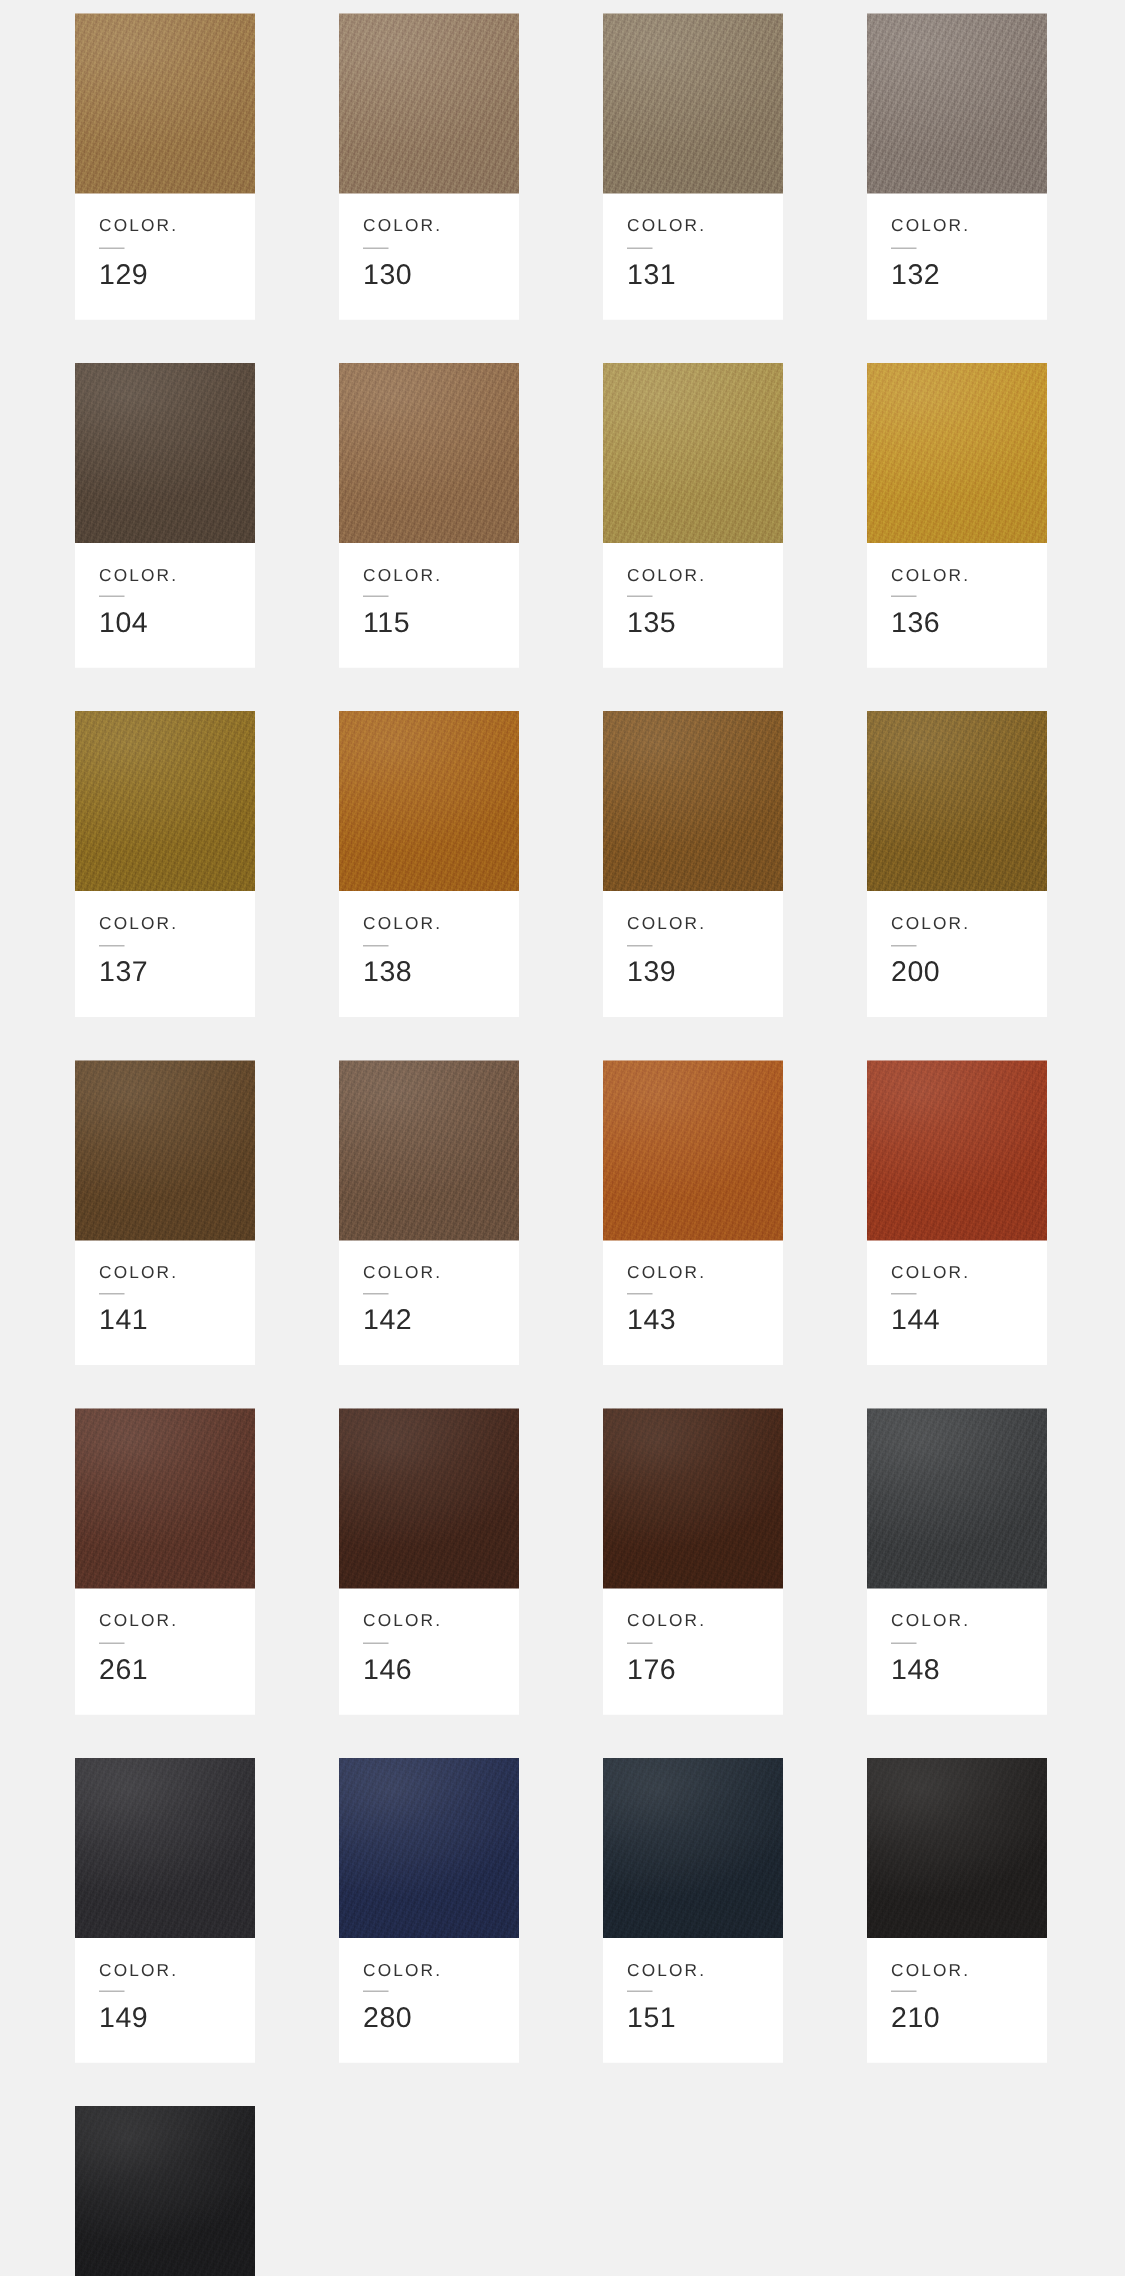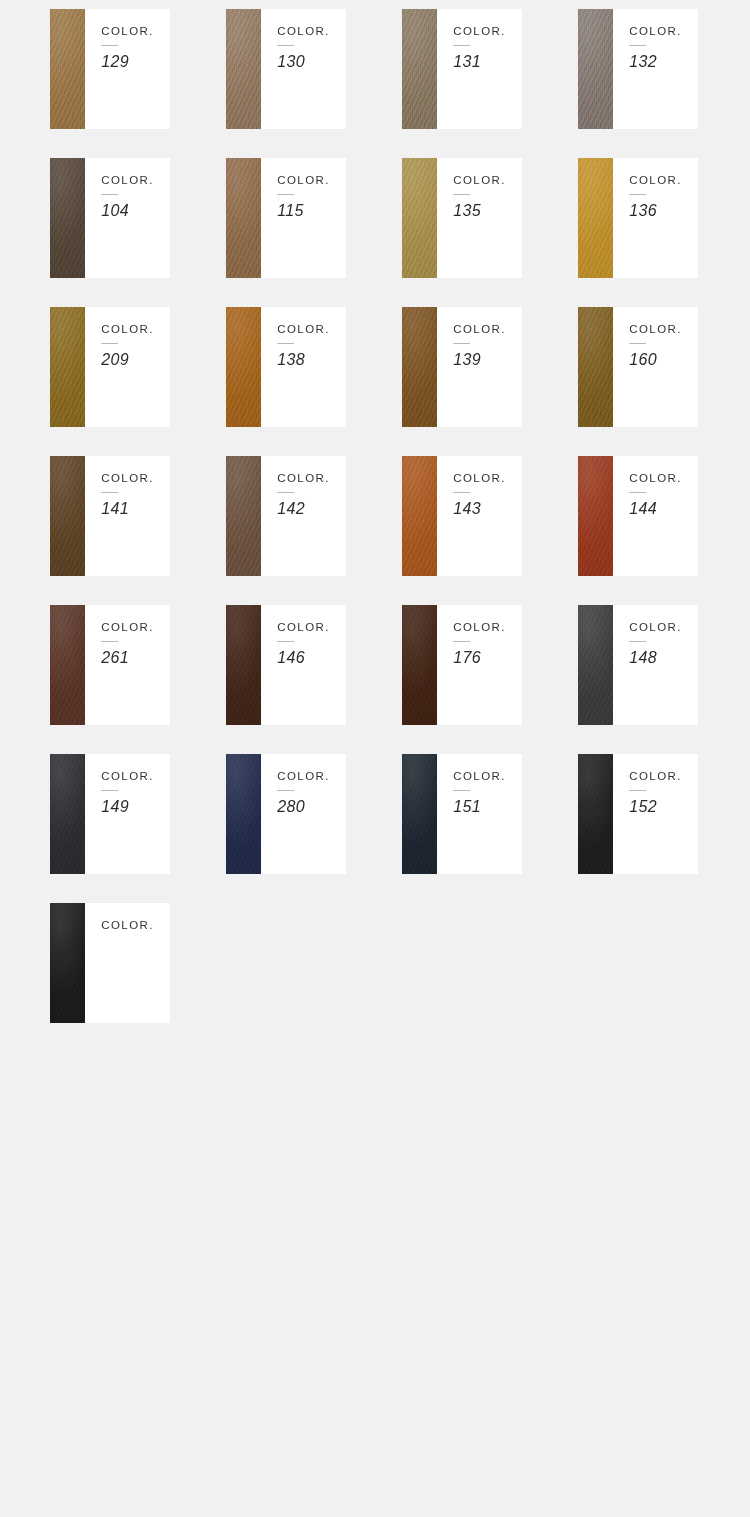--- a/index.html
+++ b/index.html
@@ -22,21 +22,21 @@
     column-gap: 56px;
     row-gap: 29px;
     padding: 9px 0 0 50px;
     width: 750px;
   }
 
   .swatch-card {
     width: 120px;
     background: #ffffff;
     display: flex;
-    flex-direction: row;
+    flex-direction: column;
   }
 
   .swatch-chip {
     width: 120px;
     height: 120px;
     position: relative;
     overflow: hidden;
   }
 
   
@@ -101,25 +101,24 @@
   }
 
   .swatch-rule {
     width: 17px;
     height: 1px;
     background: #b8b8b8;
     margin: 7px 0 8px 0;
   }
 
   .swatch-number {
-    font-size: 16px;
+    font-size: 19px;
     letter-spacing: 0.35px;
     color: #2b2b2b;
     line-height: 1;
-    font-style: italic;
   }
 </style>
 </head>
 <body>
 
 <div id="swatch-grid">
     <div class="swatch-card">
       <div class="swatch-chip" style="background-color: rgb(155, 119, 72);">
         <div class="weave"></div>
         <div class="sheen"></div>
@@ -208,21 +207,21 @@
       </div>
     </div>
     <div class="swatch-card">
       <div class="swatch-chip" style="background-color: rgb(138, 107, 34);">
         <div class="weave"></div>
         <div class="sheen"></div>
       </div>
       <div class="swatch-meta">
         <div class="swatch-label">COLOR.</div>
         <div class="swatch-rule"></div>
-        <div class="swatch-number">209</div>
+        <div class="swatch-number">137</div>
       </div>
     </div>
     <div class="swatch-card">
       <div class="swatch-chip" style="background-color: rgb(165, 100, 28);">
         <div class="weave"></div>
         <div class="sheen"></div>
       </div>
       <div class="swatch-meta">
         <div class="swatch-label">COLOR.</div>
         <div class="swatch-rule"></div>
@@ -241,21 +240,21 @@
       </div>
     </div>
     <div class="swatch-card">
       <div class="swatch-chip" style="background-color: rgb(126, 95, 34);">
         <div class="weave"></div>
         <div class="sheen"></div>
       </div>
       <div class="swatch-meta">
         <div class="swatch-label">COLOR.</div>
         <div class="swatch-rule"></div>
-        <div class="swatch-number">160</div>
+        <div class="swatch-number">200</div>
       </div>
     </div>
     <div class="swatch-card">
       <div class="swatch-chip" style="background-color: rgb(94, 67, 38);">
         <div class="weave"></div>
         <div class="sheen"></div>
       </div>
       <div class="swatch-meta">
         <div class="swatch-label">COLOR.</div>
         <div class="swatch-rule"></div>
@@ -373,21 +372,21 @@
       </div>
     </div>
     <div class="swatch-card">
       <div class="swatch-chip" style="background-color: rgb(33, 31, 30);">
         <div class="weave"></div>
         <div class="sheen"></div>
       </div>
       <div class="swatch-meta">
         <div class="swatch-label">COLOR.</div>
         <div class="swatch-rule"></div>
-        <div class="swatch-number">152</div>
+        <div class="swatch-number">210</div>
       </div>
     </div>
     <div class="swatch-card">
       <div class="swatch-chip" style="background-color: rgb(28, 28, 30);">
         <div class="weave"></div>
         <div class="sheen"></div>
       </div>
       <div class="swatch-meta">
         <div class="swatch-label">COLOR.</div>
       </div>

